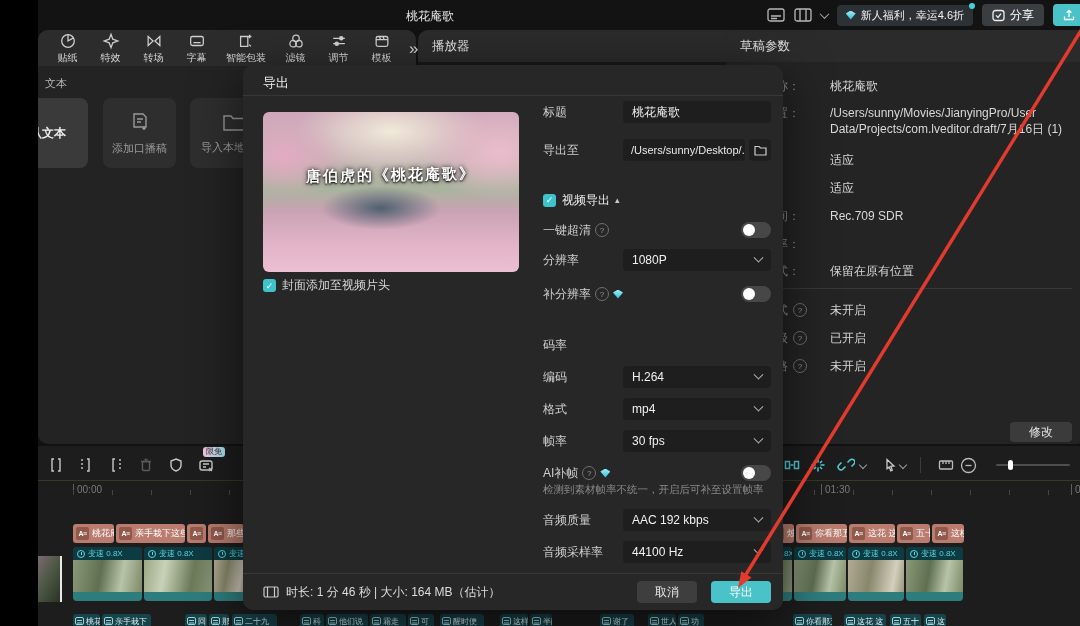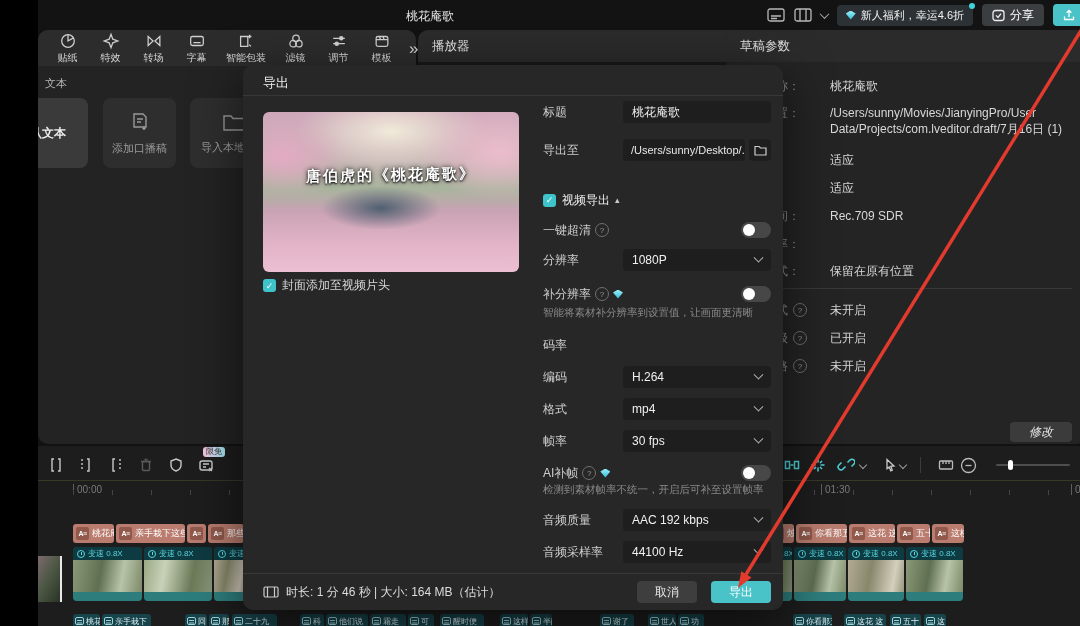--- a/index.html
+++ b/index.html
@@ -49,21 +49,21 @@
   .drow{position:absolute;left:14px;display:flex;align-items:flex-start;}
   .dlabel{width:90px;flex:none;font-size:12px;color:#8f8f8f;}
   .dval{font-size:12px;color:#d8d8d8;width:248px;line-height:16px;}
   #draft-divider{position:absolute;left:14px;right:14px;top:258px;border-top:1px solid #383838;}
   .trow{position:absolute;left:14px;display:flex;align-items:center;gap:5px;height:16px;}
   .tlabel{font-size:12px;color:#8f8f8f;}
   .tval{position:absolute;left:90px;font-size:12px;color:#d8d8d8;white-space:nowrap;}
   .hc{width:12px;height:12px;border:1px solid #6f6f6f;border-radius:50%;color:#9a9a9a;font-size:8px;font-style:normal;
       display:inline-flex;align-items:center;justify-content:center;flex:none;}
   #modify-btn{position:absolute;right:14px;top:392px;width:62px;height:20px;background:#3b3b3b;border-radius:4px;
-              display:flex;align-items:center;justify-content:center;font-size:12px;color:#e5e5e5;font-style:italic;}
+              display:flex;align-items:center;justify-content:center;font-size:12px;color:#e5e5e5;}
   
   #timeline{position:absolute;left:0;top:446px;width:1080px;height:180px;background:#1d1d1d;}
   .ttool{position:absolute;top:9px;width:20px;height:20px;display:flex;align-items:center;justify-content:center;}
   #free-badge{position:absolute;left:165px;top:1px;background:linear-gradient(90deg,#f6c3de,#9fe6f3);color:#343434;
               font-size:8px;line-height:10px;padding:0 3px;border-radius:3px;z-index:2;}
   .tchev{position:absolute;top:16px;width:5px;height:5px;border-right:1.2px solid #9a9a9a;border-bottom:1.2px solid #9a9a9a;
          transform:rotate(45deg);}
   #tl-divider{position:absolute;left:882px;top:11px;width:1px;height:16px;background:#3c3c3c;}
   #zoom-track{position:absolute;left:958px;top:18px;width:74px;height:2px;background:#4e4e4e;border-radius:1px;}
   #zoom-knob{position:absolute;left:12px;top:-4px;width:5px;height:10px;border-radius:2.5px;background:#fff;}
@@ -686,21 +686,20 @@
     </div>
 
     <div class="frow" style="top:218px">
       <span class="flabel">
         <span>补分辨率</span>
         <i class="hc">?</i>
         <span class="diamond"></span>
       </span>
       <span class="tgl ctl-right"></span>
     </div>
-    <div class="fhint" style="top:241px">智能将素材补分辨率到设置值，让画面更清晰</div>
 
     <div class="frow" style="top:269px">
       <span class="flabel">码率</span>
     </div>
     <div class="frow" style="top:301px">
       <span class="flabel">编码</span>
       <div class="dd ctl-right">
         <span>H.264</span>
         <i class="chev"></i>
       </div>

